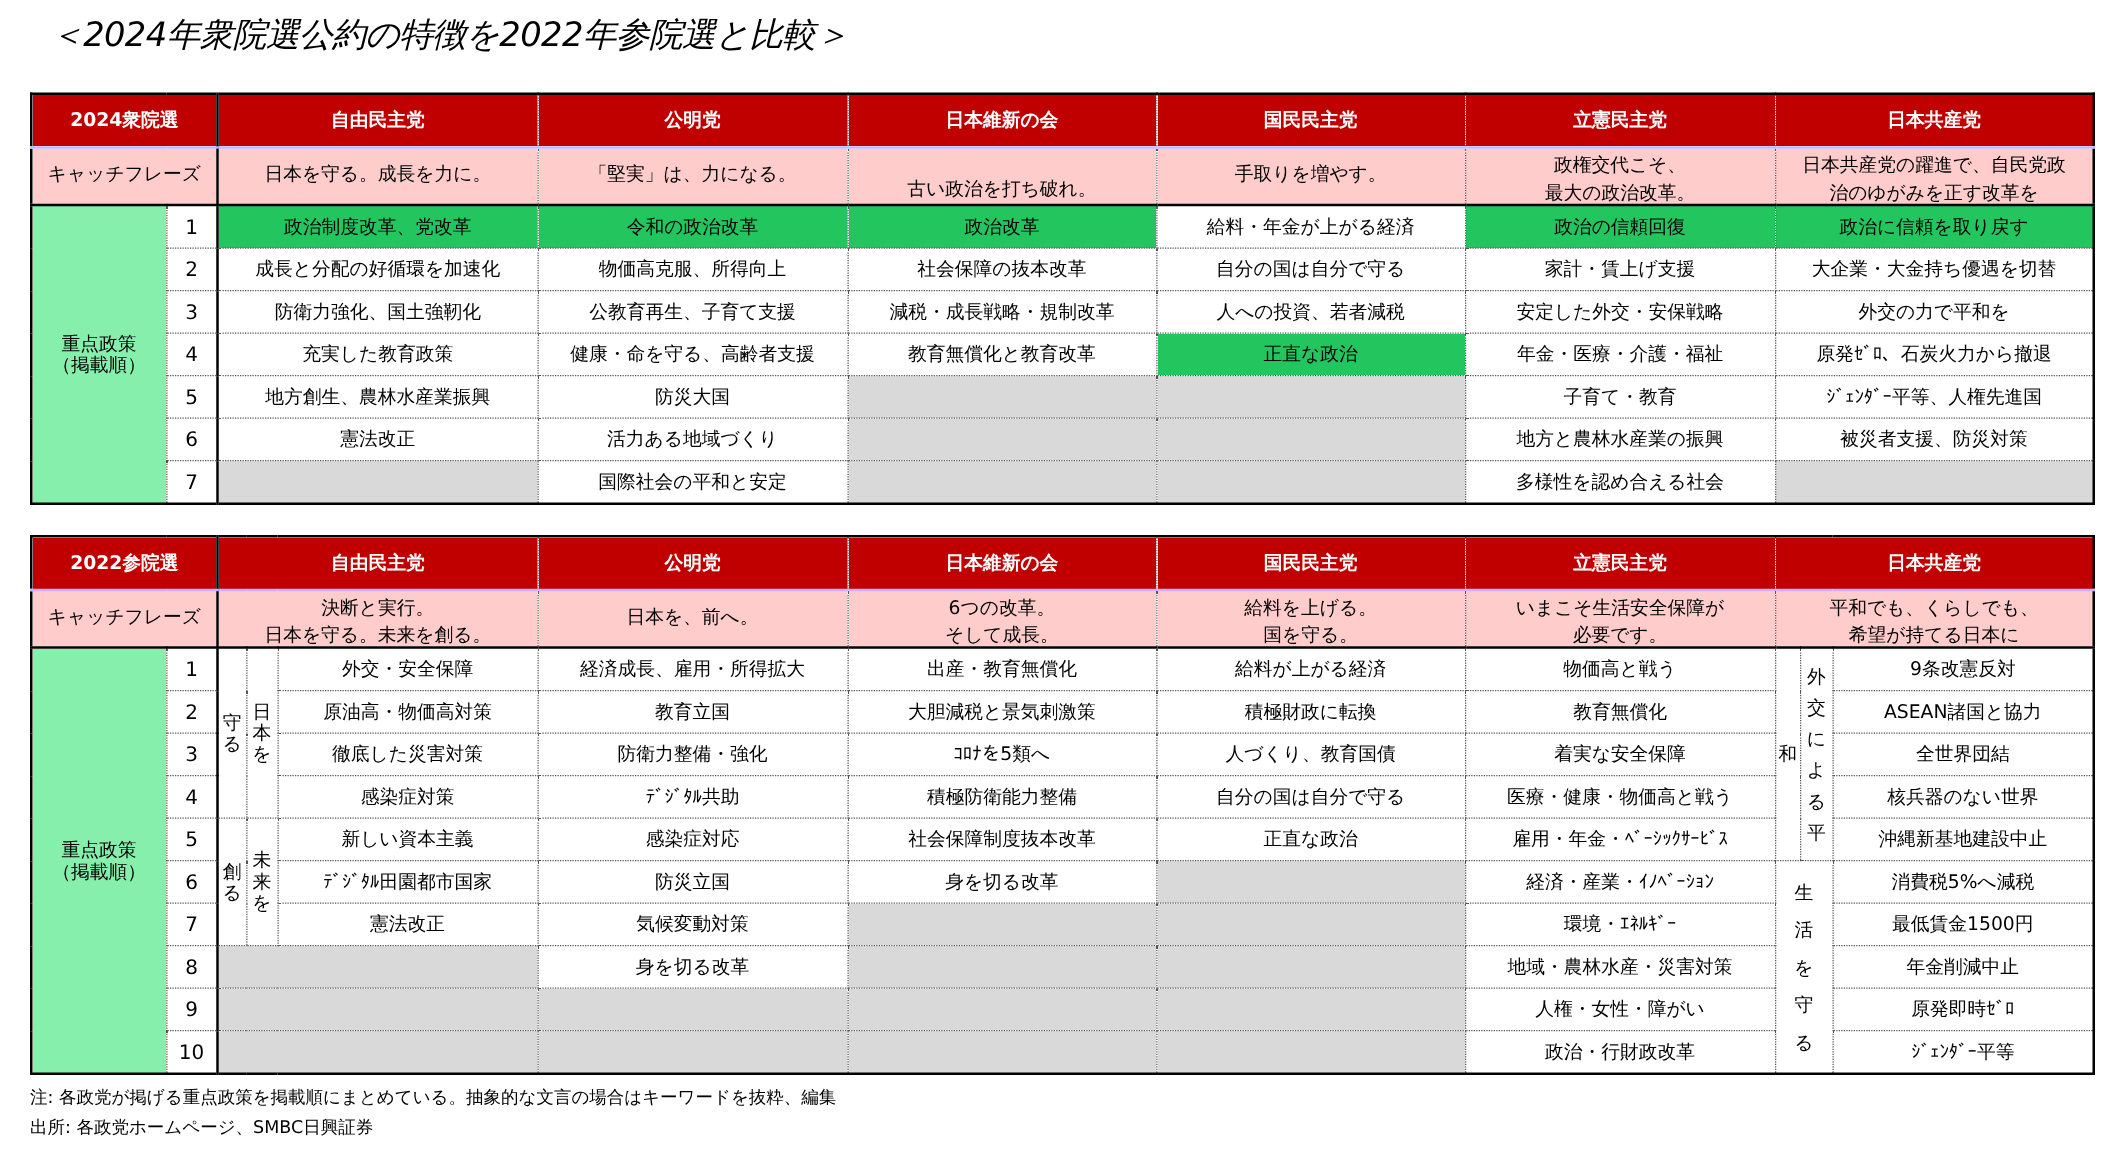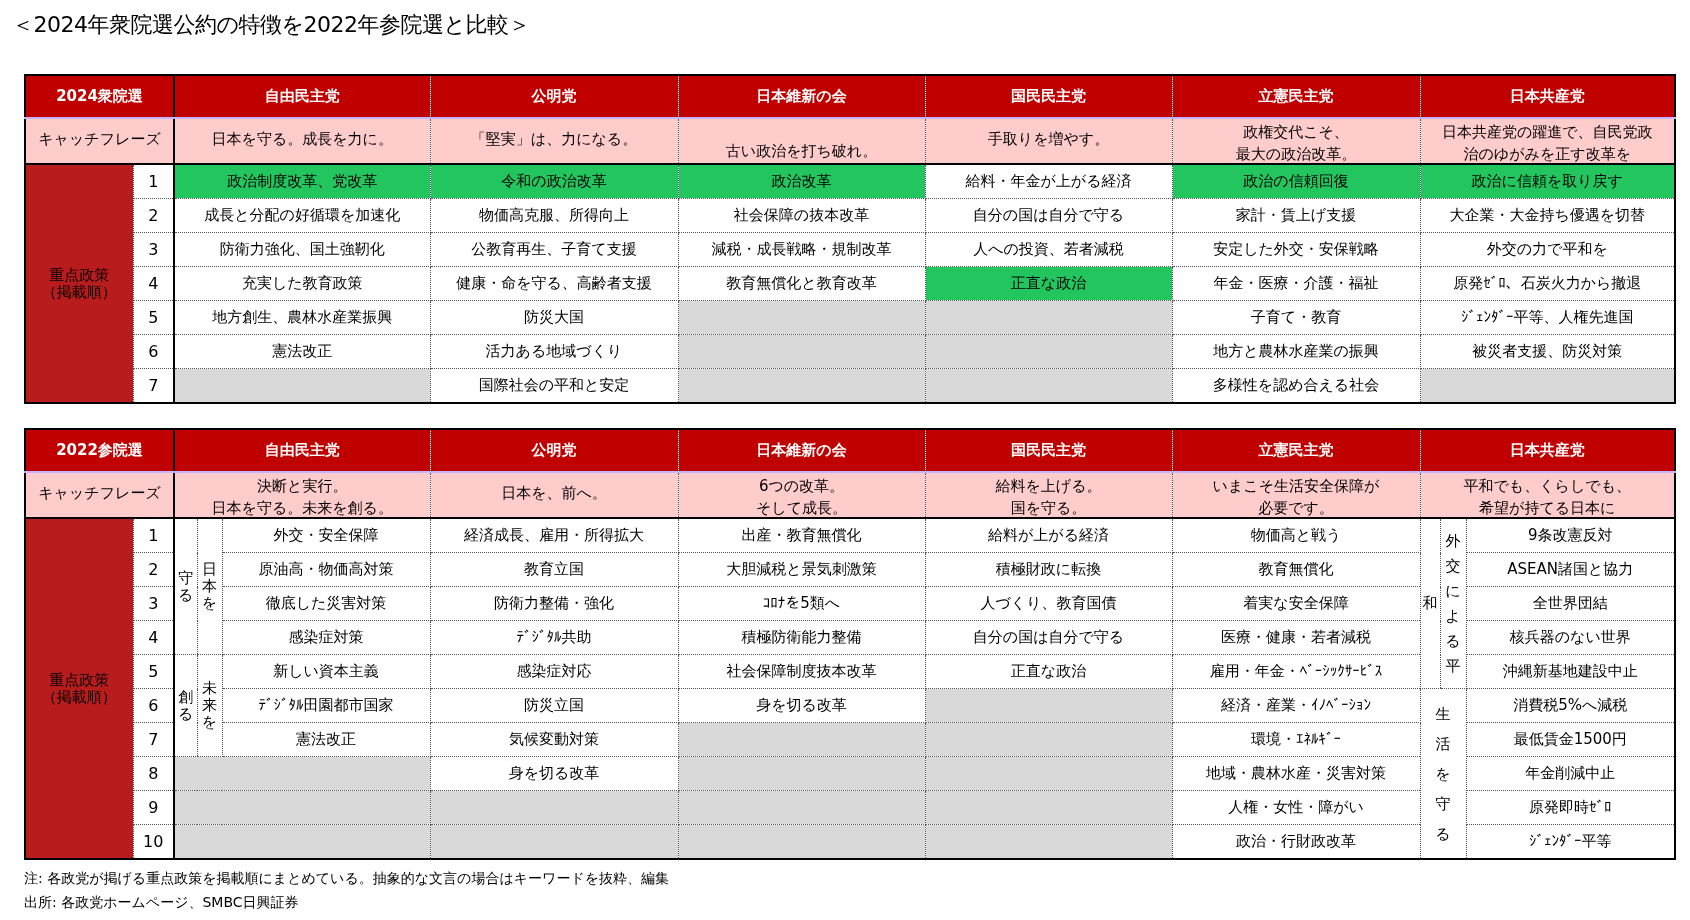--- a/index.html
+++ b/index.html
@@ -1,30 +1,30 @@
 <!DOCTYPE html>
 <html><head>
 <meta charset="utf-8">
 <style>
   html, body { margin: 0; padding: 0; background: #ffffff; }
   body { width: 1690px; height: 920px; position: relative; overflow: hidden;
          font-family: "DejaVu Sans", "Liberation Sans", sans-serif; color: #000; }
-  .title { position: absolute; left: 12px; top: 10px; font-size: 22px; letter-spacing: -0.5px; }
+  .title { position: absolute; left: 40px; top: 10px; font-size: 27px; letter-spacing: -0.5px; font-style: italic; }
   table.cmp { position: absolute; left: 24px; border-collapse: collapse; table-layout: fixed;
               border: 2px solid #000; font-size: 15px; }
   table.cmp td { border: 1px dotted #555; text-align: center; vertical-align: middle;
                  padding: 0; overflow: hidden; white-space: nowrap; line-height: 17px; }
   tr.hdr td { background: #c00000; color: #fff; font-weight: bold; height: 41px;
               border-bottom: 2px solid #c4b5fd; font-size: 15px; }
   tr.catch td { background: #ffcccc; height: 44px; border-bottom: 2px solid #000; line-height: 22px; }
   tr.catch td .clip { display: block; height: 44px; overflow: hidden; padding-top: 2px; box-sizing: border-box; }
   tr.prow td { height: 33px; }
   td.yel { background: #22c55e; }
   td.gry { background: #d9d9d9; }
-  td.lbl { background: #b91c1c; line-height: 24px; }
+  td.lbl { background: #86efac; line-height: 24px; }
   td.num { font-size: 16px; }
   td.first-col { border-right: 2px solid #000 !important; }
   td.vert { vertical-align: middle; font-size: 15px; line-height: 20px; white-space: normal; }
   td.vert span { display: block; }
   .notes { position: absolute; left: 24px; top: 866px; font-size: 14px; line-height: 24px; }
 </style>
 </head>
 <body>
 
 <div class="title">＜2024年衆院選公約の特徴を2022年参院選と比較＞</div>
@@ -245,21 +245,21 @@
         <td class="">人づくり、教育国債</td>
         <td class="">着実な安全保障</td>
         <td>全世界団結</td>
       </tr>
       <tr class="prow">
         <td class="num first-col">4</td>
         <td class="">感染症対策</td>
         <td class="">ﾃﾞｼﾞﾀﾙ共助</td>
         <td class="">積極防衛能力整備</td>
         <td class="">自分の国は自分で守る</td>
-        <td class="">医療・健康・若者減税</td>
+        <td class="">医療・健康・物価高と戦う</td>
         <td>核兵器のない世界</td>
       </tr>
       <tr class="prow">
         <td class="num first-col">5</td>
         <td rowspan="3" class="vert " style="border-right: none;">
           <span>創</span>
           <span>る</span>
         </td>
         <td rowspan="3" class="vert ">
           <span>未</span>

